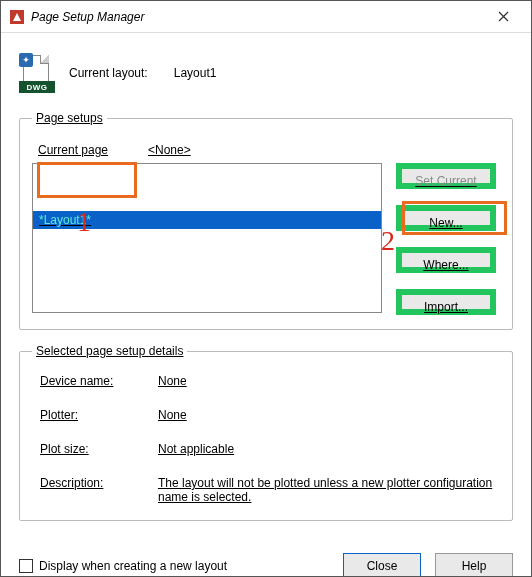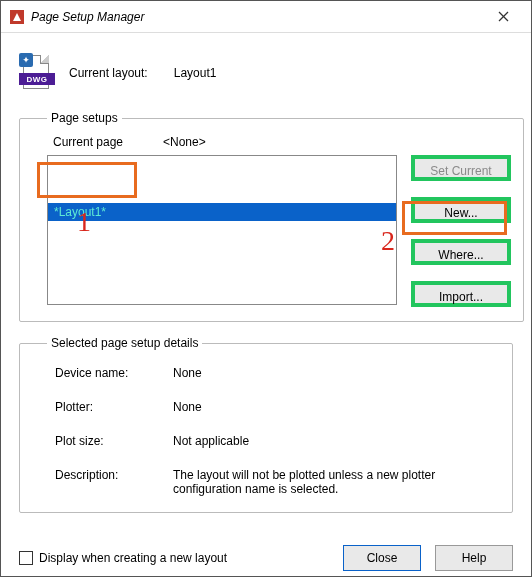--- a/index.html
+++ b/index.html
@@ -54,38 +54,39 @@
       border-left: 1px solid #888; border-bottom: 1px solid #888;
     }
     .dwg-gear {
       position: absolute; left: 0px; top: 0px;
       width: 14px; height: 14px;
       background: #2a6bb0; border-radius: 2px;
       display: flex; align-items: center; justify-content: center;
       color: #fff; font-size: 9px;
     }
     .dwg-band {
-      position: absolute; bottom: 8px; left: 0;
+      position: absolute; bottom: 0; left: 0;
       width: 36px; height: 12px;
-      background: #4c1d95;
+      background: #14532d;
       color: #fff; font-size: 8px; font-weight: bold;
       display: flex; align-items: center; justify-content: center;
       letter-spacing: 0.5px;
     }
     .layout-label { margin-right: 26px; }
     fieldset {
       border: 1px solid #bbb;
       border-radius: 2px;
-      padding: 10px 12px 14px 27px;
+      padding: 10px 12px 14px 12px;
       margin-bottom: 14px;
+      text-decoration: underline;
     }
     legend { padding: 0 4px; font-size: 12px; }
     .current-page-row {
       display: flex; align-items: center;
-      margin-bottom: 6px; padding-left: 6px;
+      margin-bottom: 6px; padding-left: 6px; margin-top: 8px;
     }
     .current-page-label { width: 110px; }
     .list-buttons { display: flex; gap: 14px; }
     .listbox {
       width: 350px; height: 150px;
       border: 1px solid #888;
       background: #fff;
       position: relative;
       overflow: hidden;
     }
@@ -94,21 +95,21 @@
       padding: 0 6px;
       font-size: 12px;
     }
     .list-item.selected { background: #0a62c9; color: #5eead4; margin-top: 47px; }
     .button-col {
       display: flex; flex-direction: column; gap: 16px;
       width: 100px;
     }
     .btn {
       height: 26px;
-      border: 4px solid #22c55e;
+      border: 6px solid #22c55e;
       background: #e9e9e9;
       font-size: 12px;
       cursor: pointer;
       text-align: center;
       line-height: 24px;
     }
     .btn.disabled { color: #8a8a8a; cursor: default; }
     .details-grid {
       display: grid;
       grid-template-columns: 118px 1fr;

